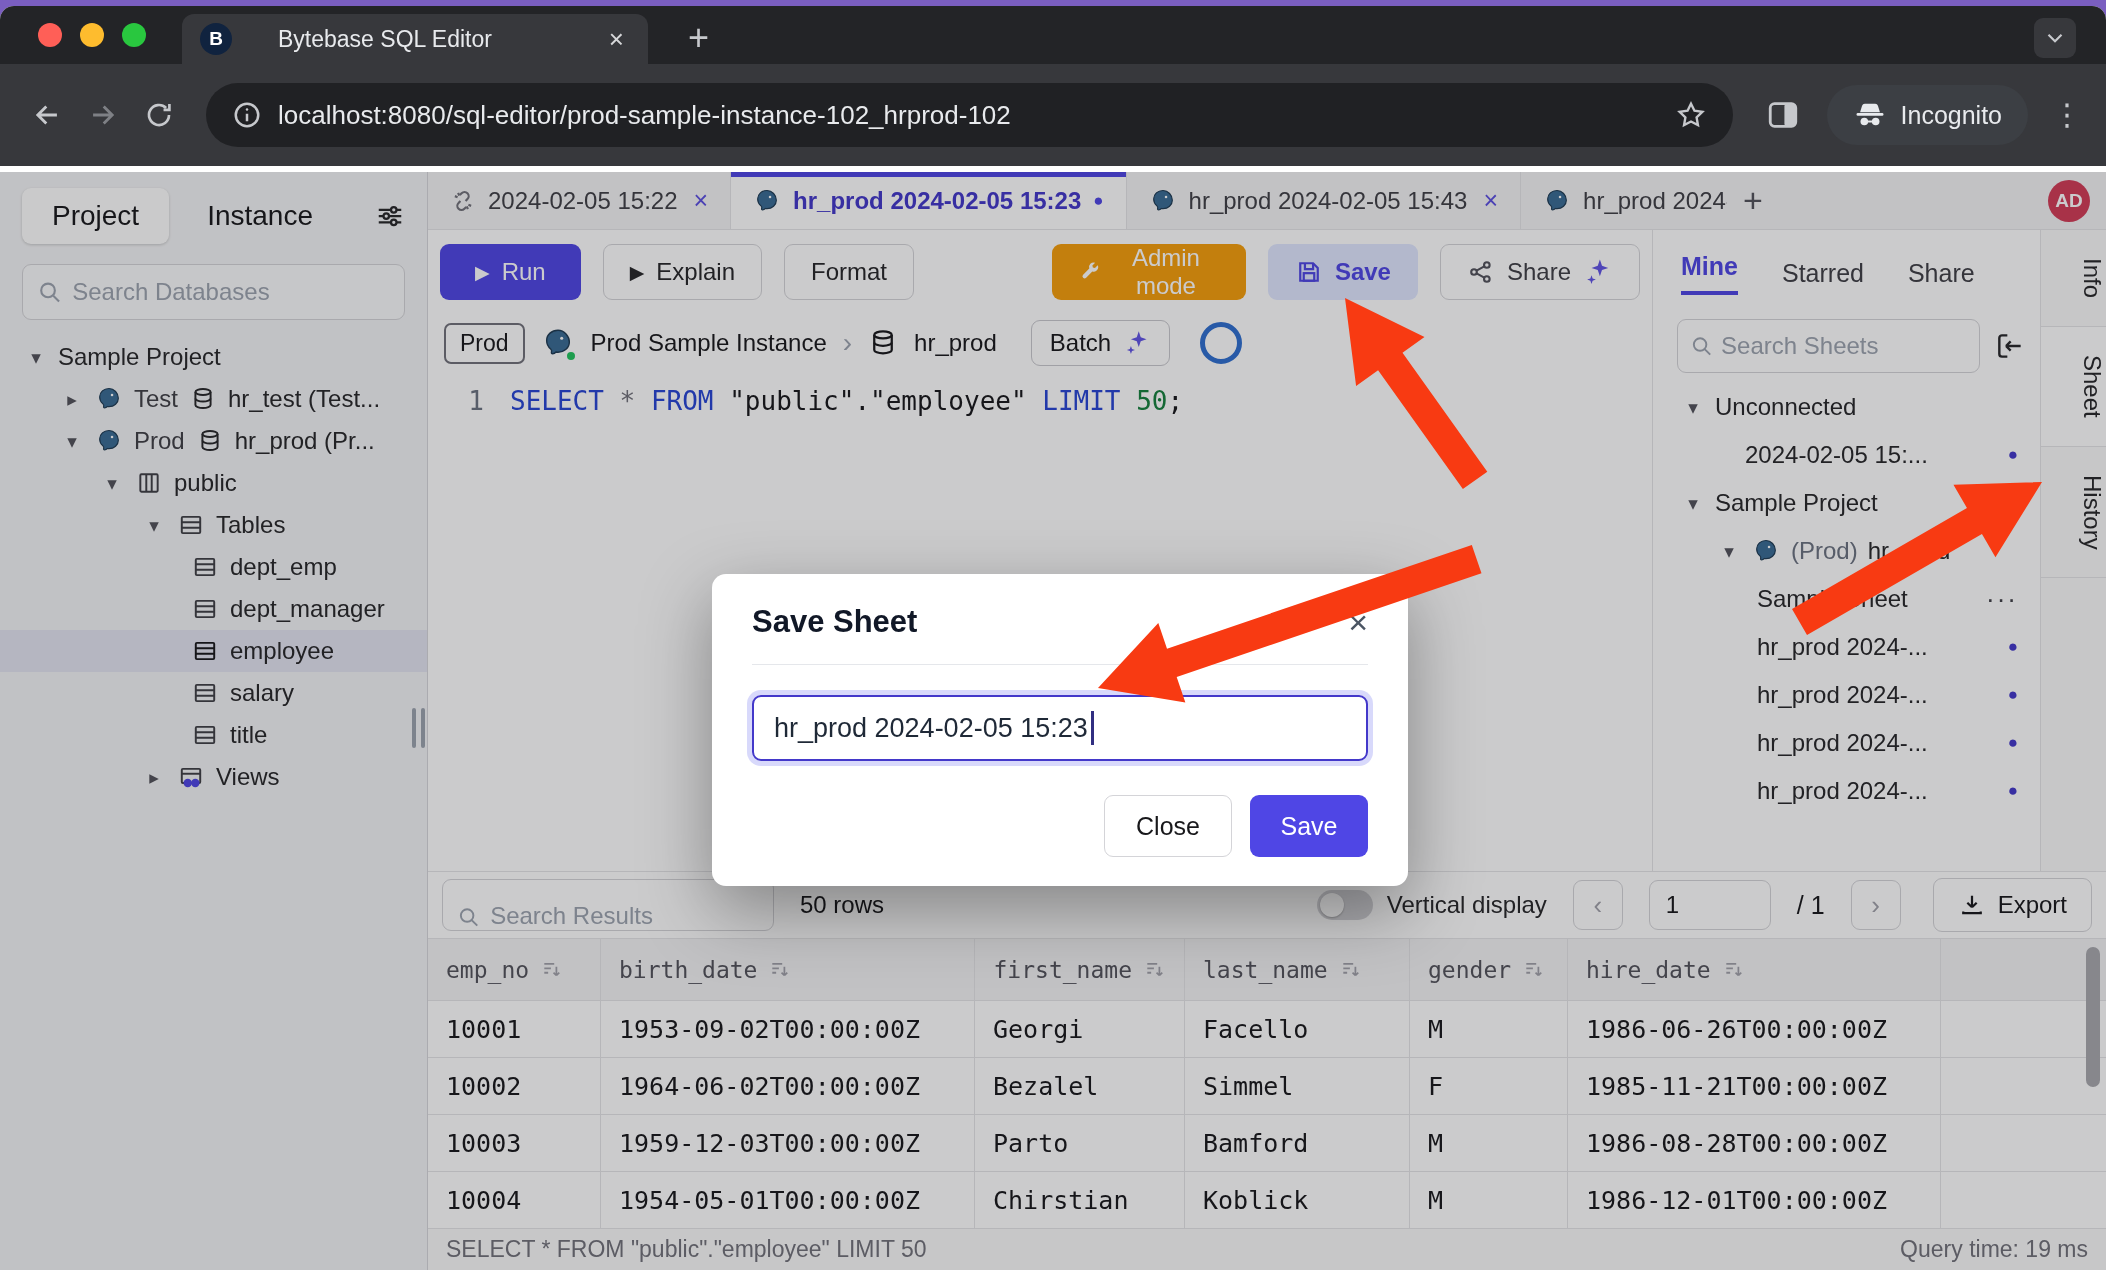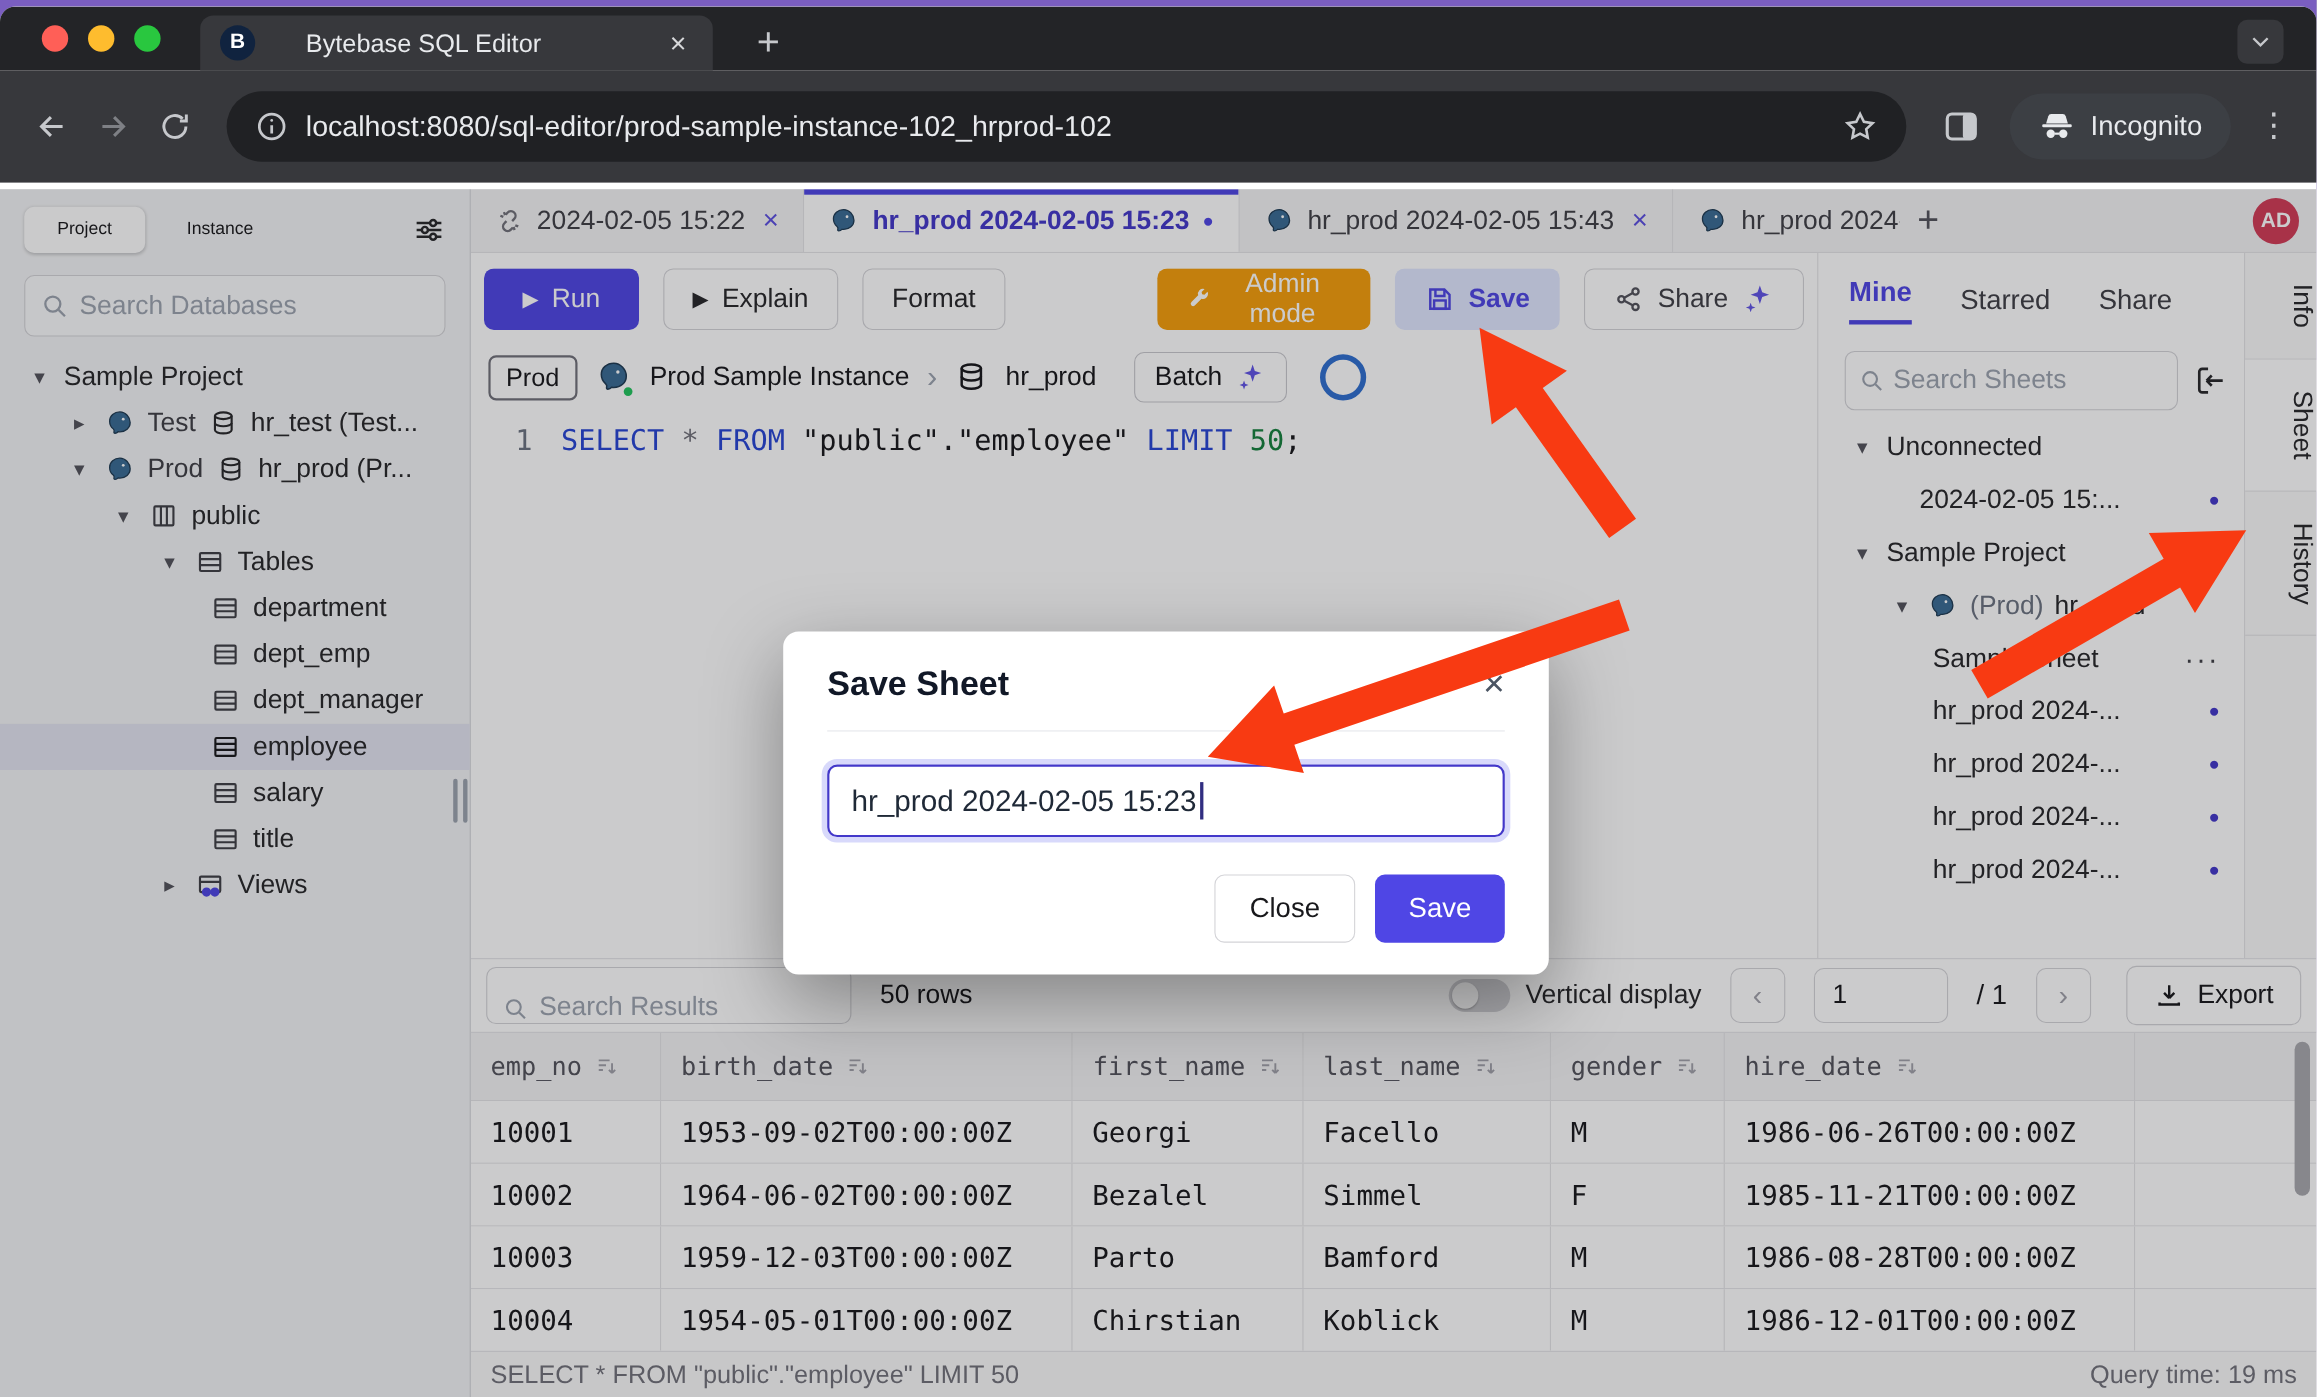--- a/index.html
+++ b/index.html
@@ -34,21 +34,21 @@
            gap:14px; padding:0 26px; margin-left:8px; }
   .incog span { color:#e8eaed; font-size:25px; }
   .kebab { color:#c6c8cc; font-size:30px; letter-spacing:0; margin-left:14px; line-height:10px; text-align:center; }
 
   
   .app { position:absolute; left:0; top:166px; width:2106px; height:1098px; background:#fff; display:flex; }
 
   
   .sidebar { width:428px; background:#f3f4f6; border-right:1px solid #d6d6db; position:relative; flex:none; }
   .sb-tabs { display:flex; align-items:center; padding:16px 22px 6px 22px; gap:8px; }
-  .sb-tab { font-size:16px; color:#18181b; padding:12px 30px; border-radius:9px; }
+  .sb-tab { font-size:28px; color:#18181b; padding:12px 30px; border-radius:9px; }
   .sb-tab.active { background:#fefefe; box-shadow:0 1px 3px rgba(0,0,0,.18); }
   .sb-filter { margin-left:auto; }
   .sb-search { margin:14px 22px; height:56px; border:1px solid #d4d4d8; border-radius:9px; background:#f9fafb;
                display:flex; align-items:center; padding:0 14px; gap:10px; }
   .sb-search input { border:none; outline:none; background:transparent; font-size:24px; color:#27272a; width:100%;
                      font-family:"Liberation Sans",sans-serif; }
   .sb-search input::placeholder, .rp-search input::placeholder, .res-search input::placeholder { color:#9ca3af; }
   .tree { margin-top:16px; }
   .srow { display:flex; align-items:center; height:42px; gap:10px; font-size:24px; color:#27272a; white-space:nowrap; }
   .srow.sel { background:#e3e4f1; }
@@ -341,29 +341,20 @@
             </span>
           <span>Tables</span>
         </div>
         <div class="srow" style="padding-left:190px">
           <span class="tico">
               <svg class="ic" width="26" height="26" viewBox="0 0 24 24" fill="none" stroke="#3f3f46" stroke-width="1.8">
                 <rect x="3.5" y="4.5" width="17" height="15" rx="1"></rect>
                 <path d="M3.5 9.5h17M3.5 14.5h17"></path>
               </svg>
             </span>
-          <span>department</span>
-        </div>
-        <div class="srow" style="padding-left:190px">
-          <span class="tico">
-              <svg class="ic" width="26" height="26" viewBox="0 0 24 24" fill="none" stroke="#3f3f46" stroke-width="1.8">
-                <rect x="3.5" y="4.5" width="17" height="15" rx="1"></rect>
-                <path d="M3.5 9.5h17M3.5 14.5h17"></path>
-              </svg>
-            </span>
           <span>dept_emp</span>
         </div>
         <div class="srow" style="padding-left:190px">
           <span class="tico">
               <svg class="ic" width="26" height="26" viewBox="0 0 24 24" fill="none" stroke="#3f3f46" stroke-width="1.8">
                 <rect x="3.5" y="4.5" width="17" height="15" rx="1"></rect>
                 <path d="M3.5 9.5h17M3.5 14.5h17"></path>
               </svg>
             </span>
           <span>dept_manager</span>

